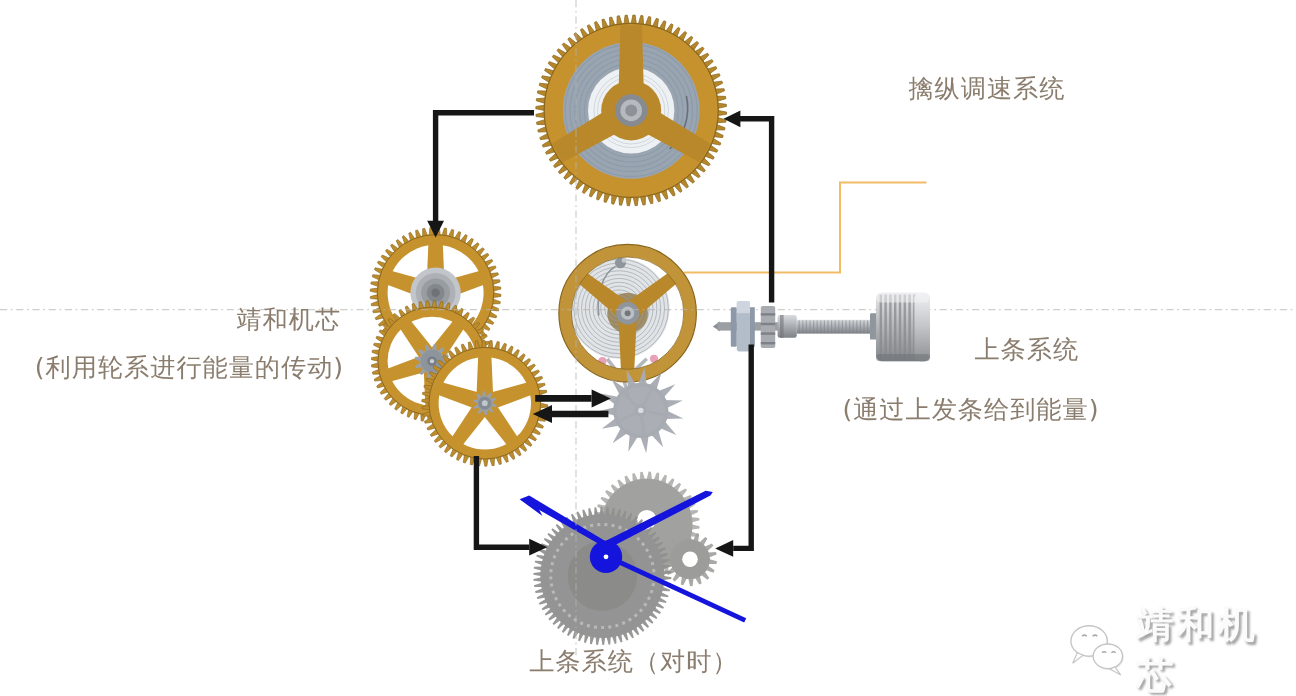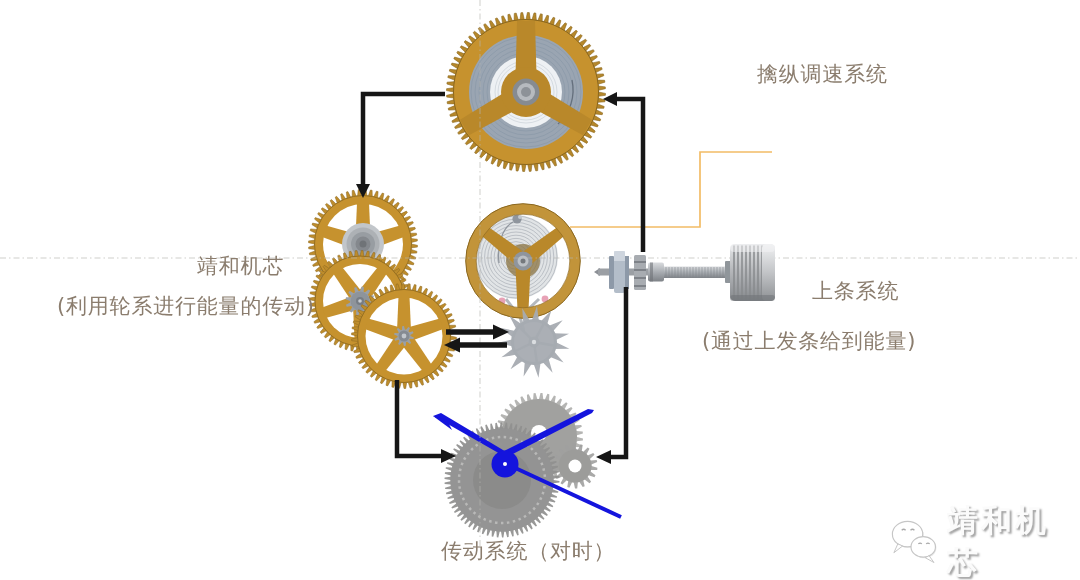--- a/index.html
+++ b/index.html
@@ -234,26 +234,26 @@
         <path d="M397 380 L397 456 L441 456" fill="none" stroke="#161616" stroke-width="4.5"></path>
         <polygon points="441,449 441,463 456,456" fill="#161616"></polygon>
         <path d="M626 287 L626 457 L611 457" fill="none" stroke="#161616" stroke-width="4.5"></path>
         <polygon points="611,450 611,464 596,457" fill="#161616"></polygon>
       </g>
     </svg>
 
   <div class="label" style="left:757px;top:62px;">擒纵调速系统</div>
 
   <div class="label" style="left:197px;top:254px;">靖和机芯</div>
-  <div class="label" style="left:29px;top:294px;margin-left:28px;">(利用轮系进行能量的传动)</div>
+  <div class="label" style="left:29px;top:294px;">(利用轮系进行能量的传动)</div>
 
   <div class="label" style="left:812px;top:269px;margin-top:10px;">上条系统</div>
   <div class="label" style="left:702px;top:329px;">(通过上发条给到能量)</div>
 
-  <div class="label" style="left:441px;top:539px;">传动系统（对时）</div>
+  <div class="label" style="left:441px;top:539px;">上条系统（对时）</div>
 
   <div class="watermark">
     <svg width="52" height="50" viewBox="0 0 52 50">
       <ellipse cx="21" cy="18" rx="15.5" ry="13" fill="#ededed"></ellipse>
       <ellipse cx="20" cy="17" rx="15.5" ry="13" fill="#ffffff" stroke="#c6c6c6" stroke-width="1.2"></ellipse>
       <path d="M10 27 L6 36 L15 29 Z" fill="#ffffff" stroke="#c6c6c6" stroke-width="1"></path>
       <path d="M14 13 q2 -2 4 0" stroke="#aaaaaa" stroke-width="1.3" fill="none"></path>
       <path d="M23 13 q2 -2 4 0" stroke="#aaaaaa" stroke-width="1.3" fill="none"></path>
       <ellipse cx="37" cy="31" rx="12.5" ry="10.5" fill="#e9e9e9"></ellipse>
       <ellipse cx="36" cy="30" rx="12.5" ry="10.5" fill="#ffffff" stroke="#c6c6c6" stroke-width="1.2"></ellipse>

